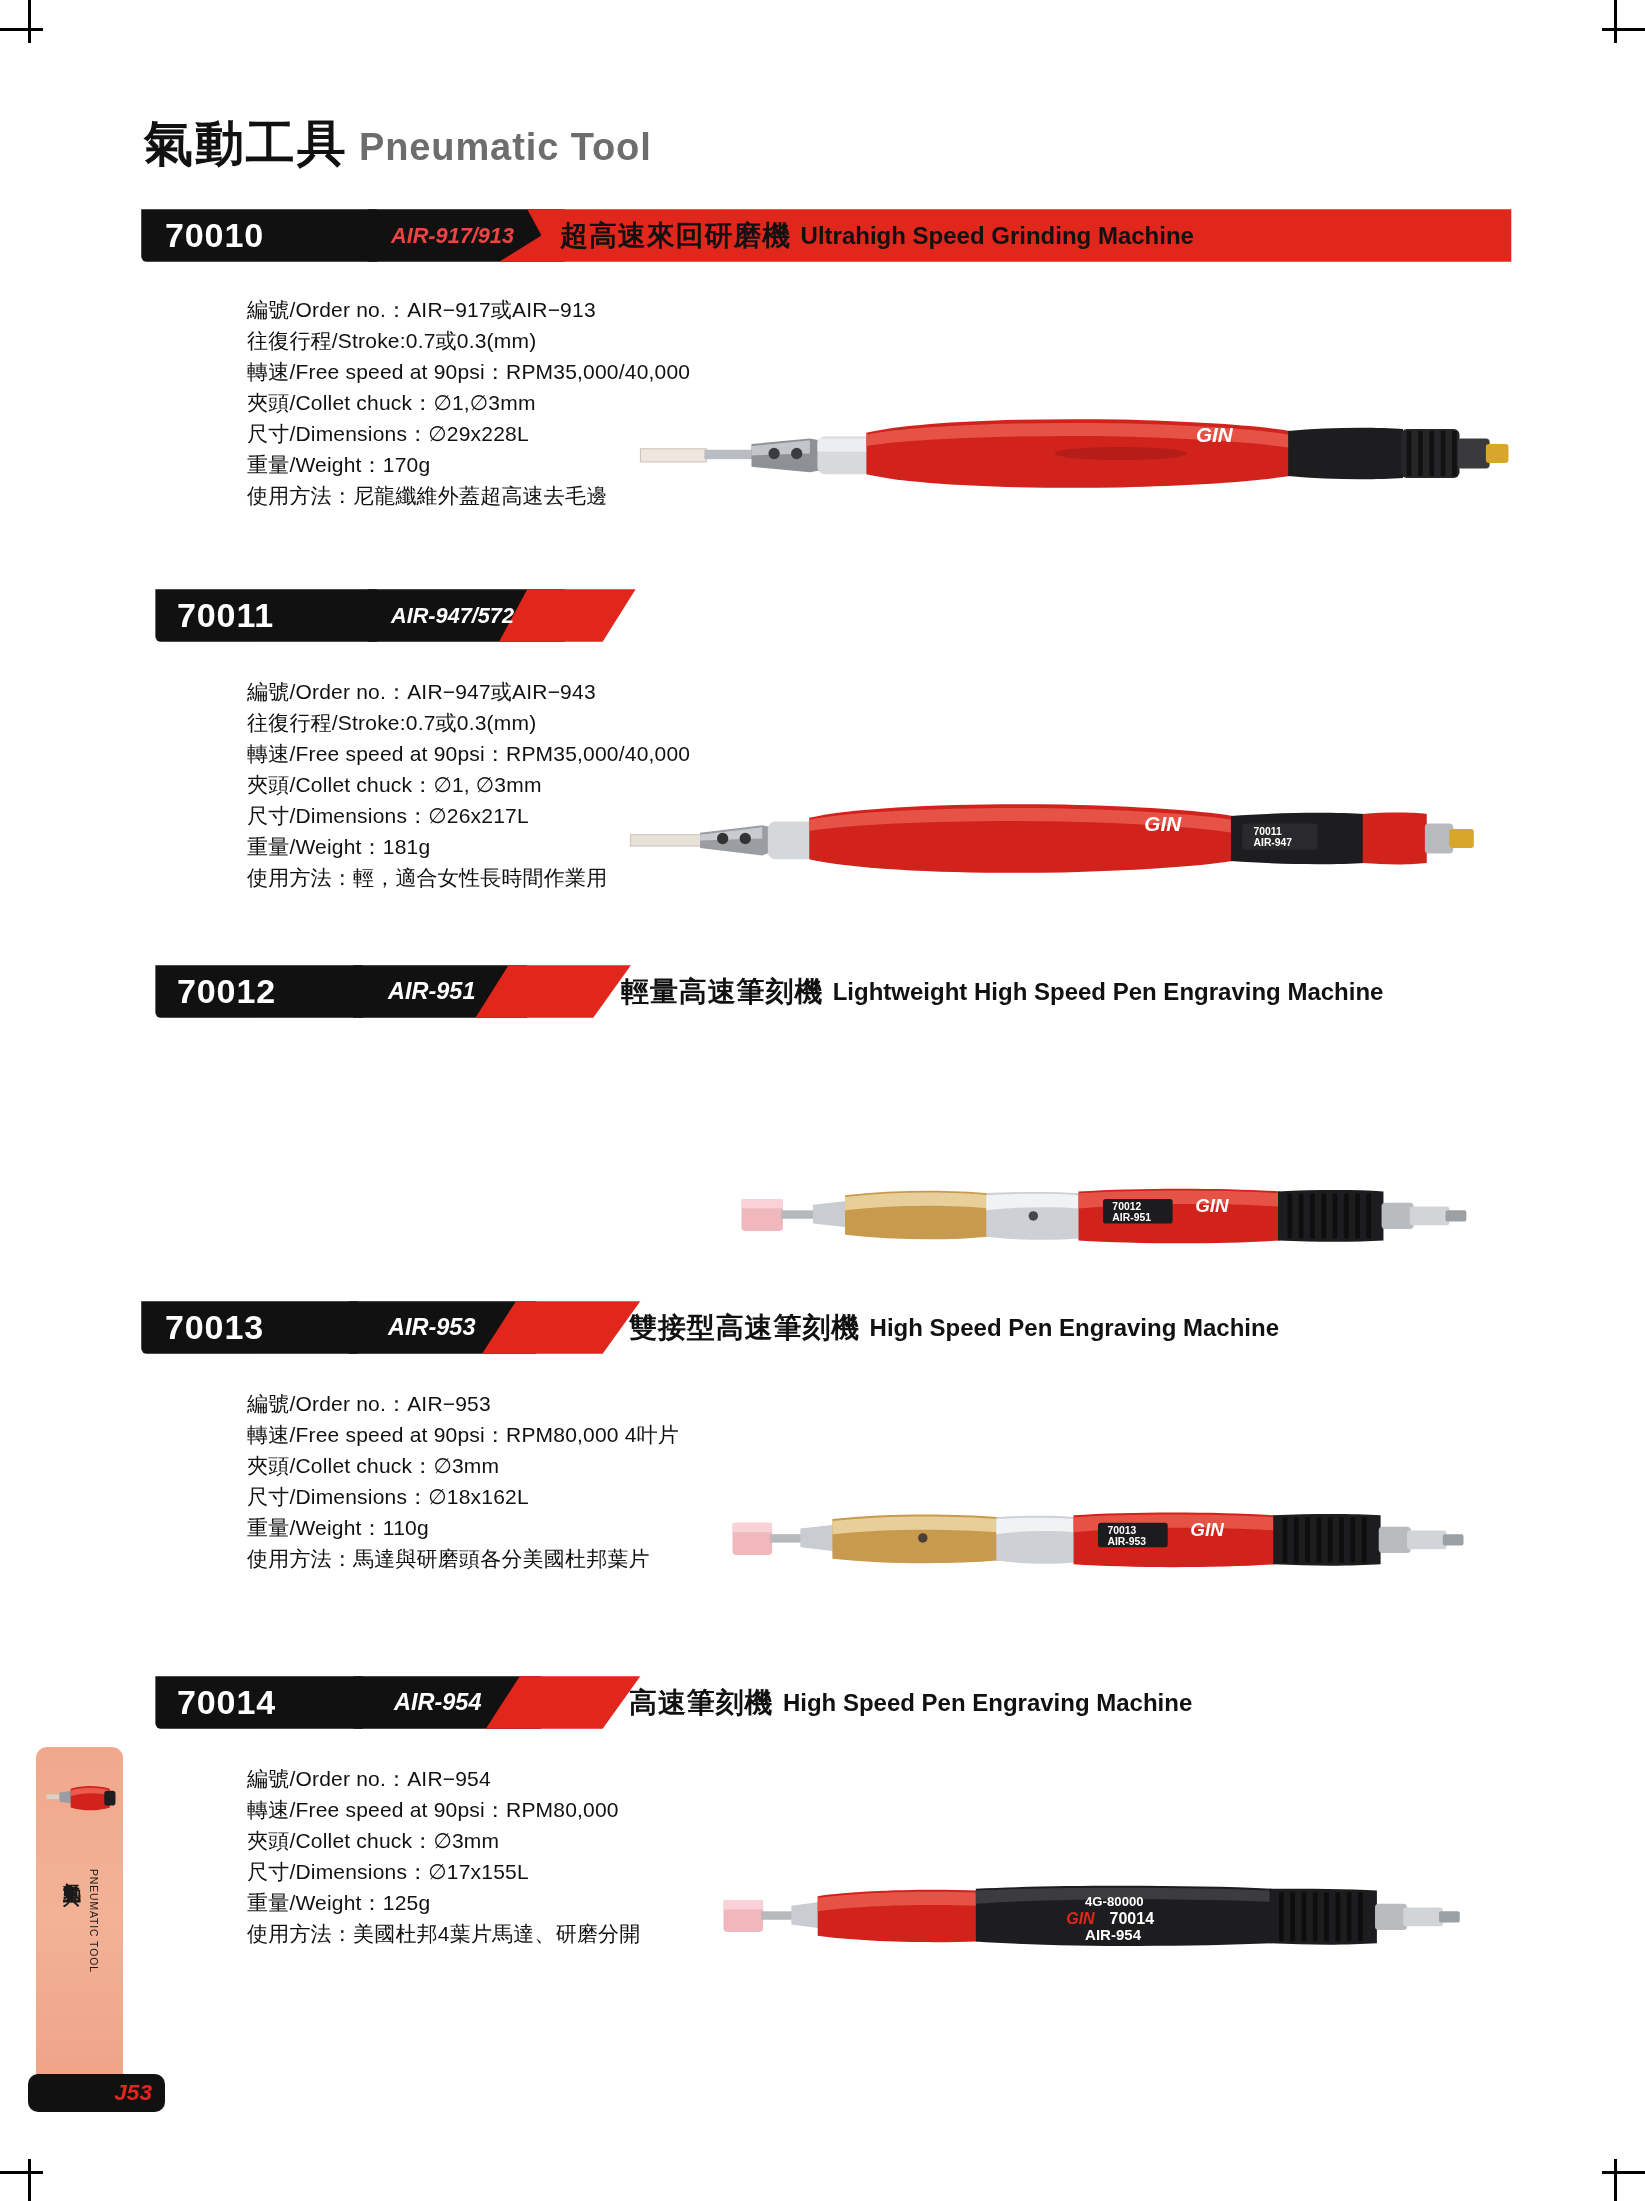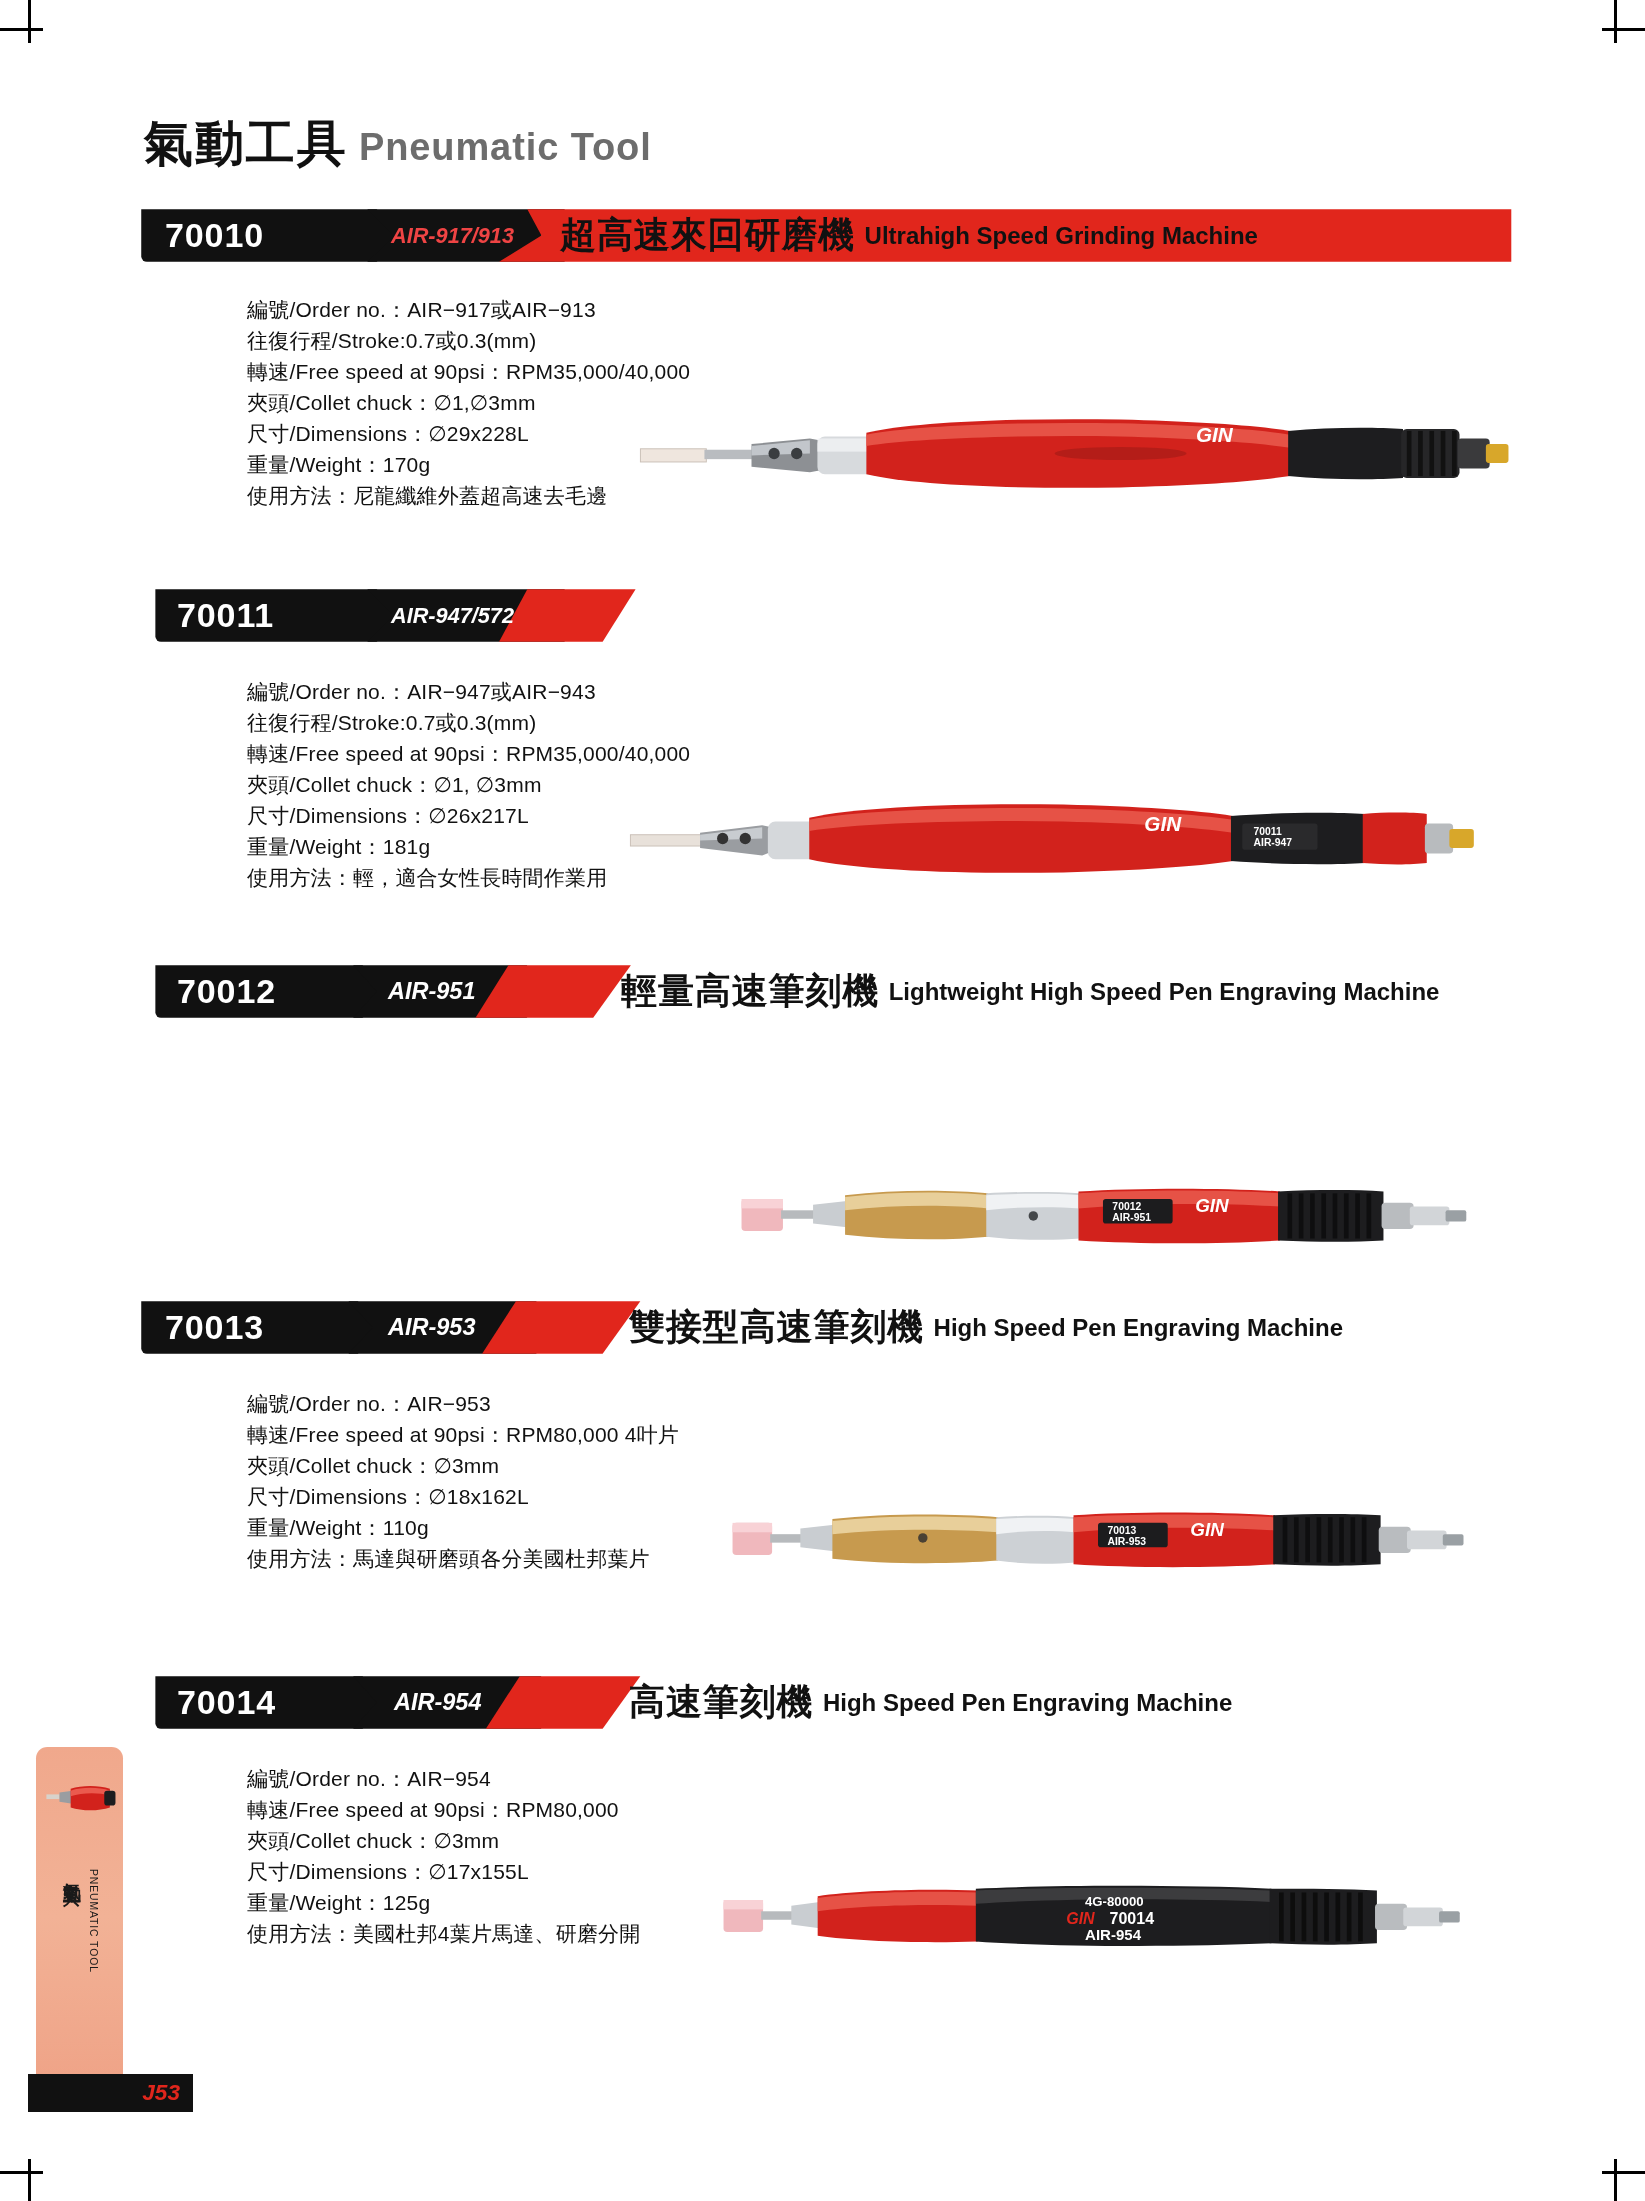--- a/index.html
+++ b/index.html
@@ -59,37 +59,37 @@
     letter-spacing:0.9px;
   }
 
   
   .sec{position:absolute;left:0;width:1645px;}
   .hdr{position:relative;height:53px;padding-left:7px;}
   .hdr .titles{
     position:absolute;top:0;height:53px;display:flex;align-items:center;
     gap:9.4px;white-space:nowrap;
   }
-  .hdr .t-cn{font-size:36px;font-weight:700;color:#111;letter-spacing:0.9px;text-align:right;}
+  .hdr .t-cn{font-size:28px;font-weight:700;color:#111;letter-spacing:0.9px;text-align:right;}
   .hdr .t-en{font-size:24px;font-weight:700;color:#111;}
 
   
   .specs{
     position:absolute;
     font-size:21px;line-height:31px;color:#111;
     white-space:nowrap;
   }
   .specs div{letter-spacing:0.2px;}
 
   
   .tool{position:absolute;}
   .page-num{
     position:absolute;left:28px;bottom:90px;width:137px;height:38px;
-    background:#111;border-radius:0;
-    display:flex;align-items:center;justify-content:flex-end;padding-left:28px;
+    background:#111;border-radius:10px;
+    display:flex;align-items:center;justify-content:flex-end;
   }
   .page-num span{
     color:#e1261c;font-weight:700;font-size:22.6px;padding-right:13px;font-style:italic;
   }
 </style>
 </head>
 <body>
 
 <div class="crop tl-v"></div>
 <div class="crop tl-h"></div>

